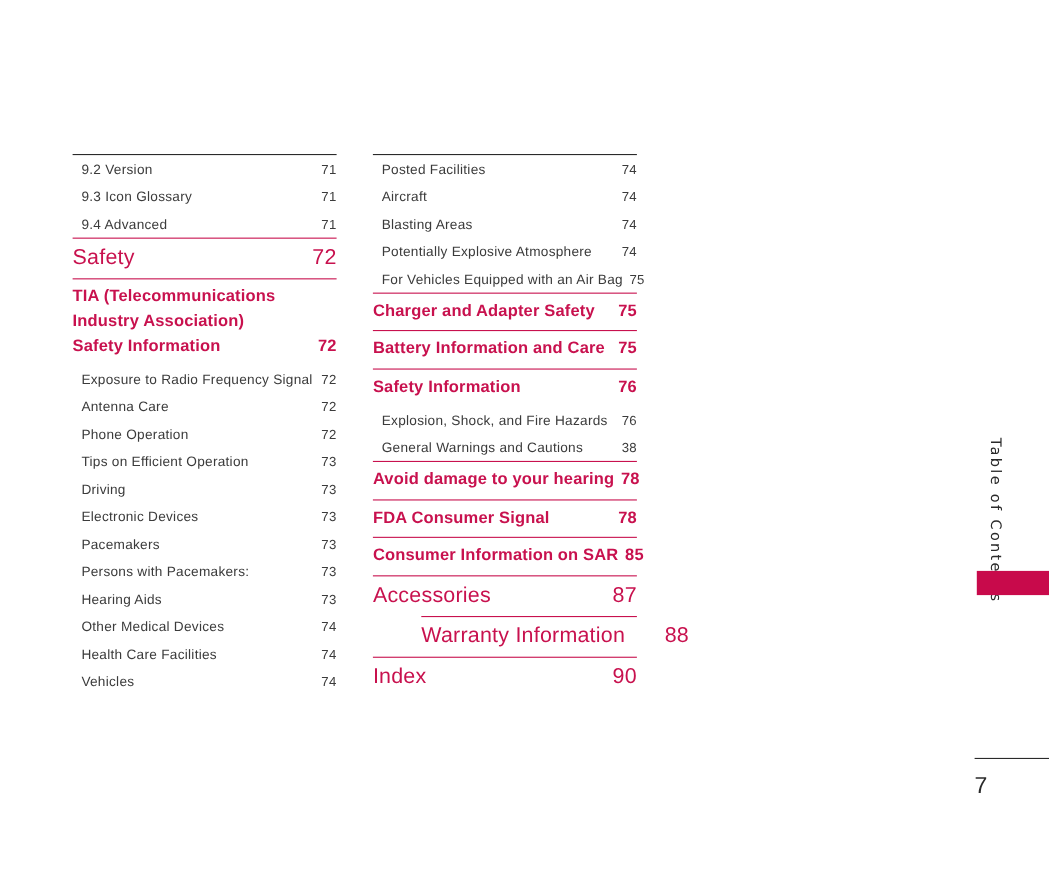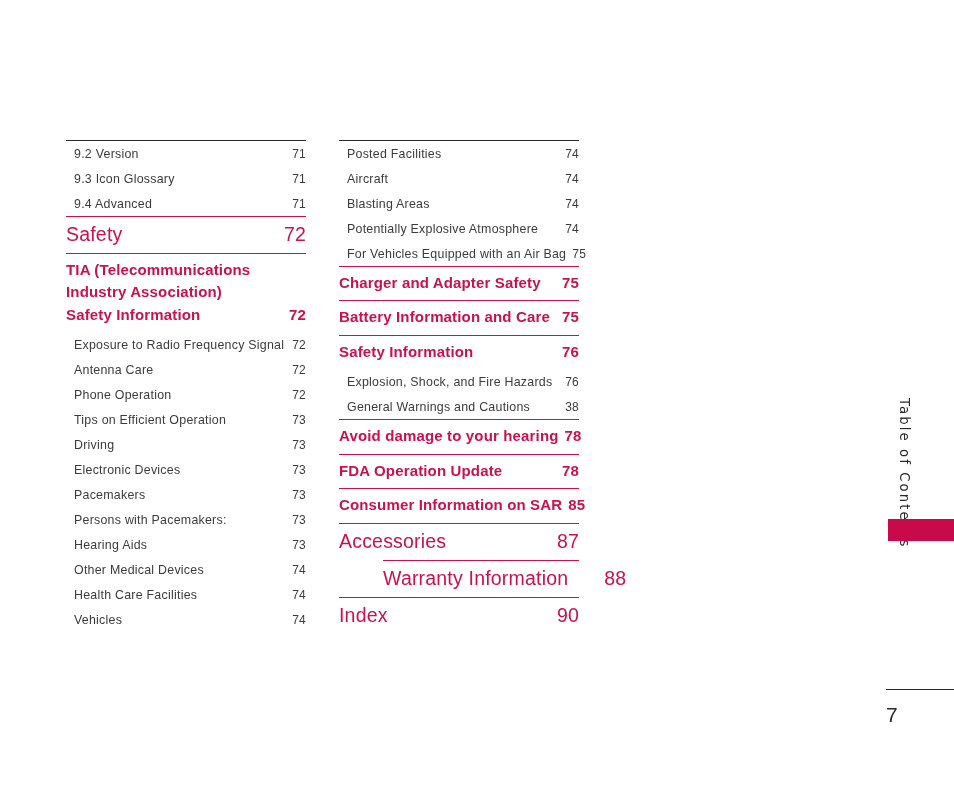--- a/index.html
+++ b/index.html
@@ -277,21 +277,21 @@
         </div>
         <div class="row minor rule-none">
           <span class="label">General Warnings and Cautions</span>
           <span class="pg">38</span>
         </div>
         <div class="row major lvl-mid rule-mag" style="color: rgb(200, 17, 78); border-top-color: rgb(200, 17, 78); justify-content: space-between;">
           <span class="label">Avoid damage to your hearing</span>
           <span class="pg">78</span>
         </div>
         <div class="row major lvl-mid rule-mag" style="color: rgb(200, 17, 78); border-top-color: rgb(200, 17, 78);">
-          <span class="label">FDA Operation Update</span>
+          <span class="label">FDA Consumer Signal</span>
           <span class="pg">78</span>
         </div>
         <div class="row major lvl-mid rule-mag" style="color: rgb(200, 17, 78); border-top-color: rgb(200, 17, 78);">
           <span class="label">Consumer Information on SAR</span>
           <span class="pg">85</span>
         </div>
         <div class="row major lvl-big rule-mag" style="color: rgb(200, 17, 78); border-top-color: rgb(200, 17, 78);">
           <span class="label">Accessories</span>
           <span class="pg">87</span>
         </div>

